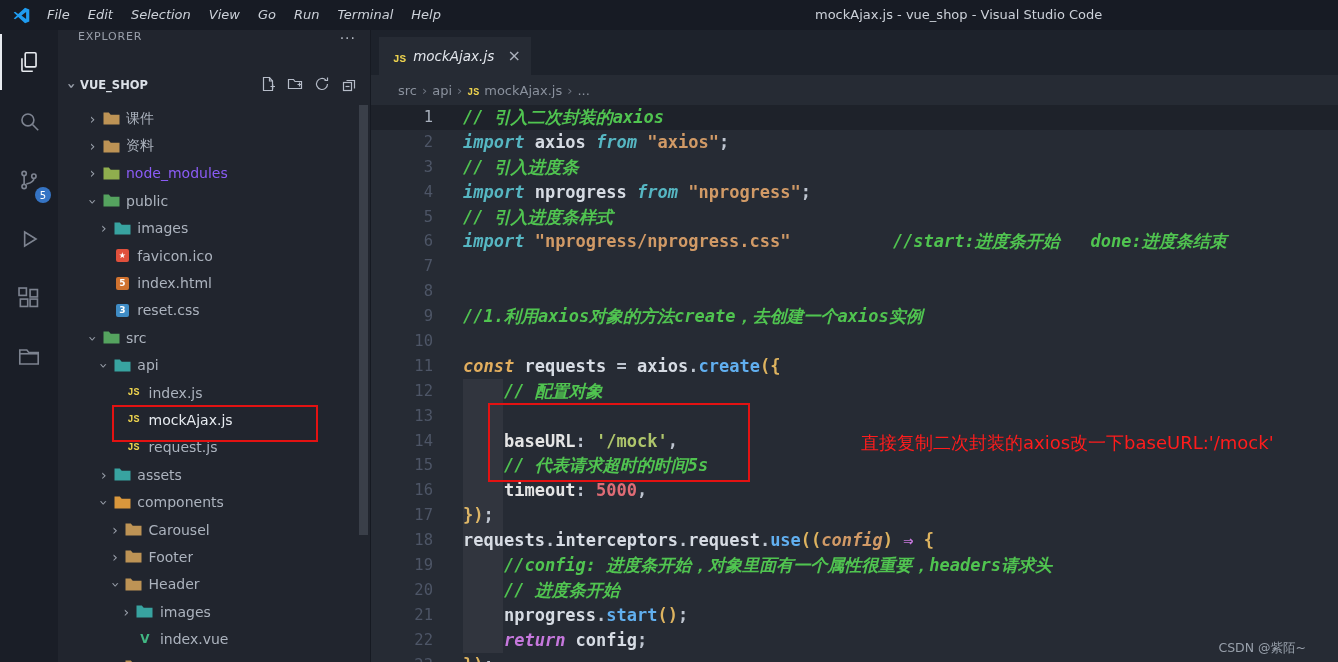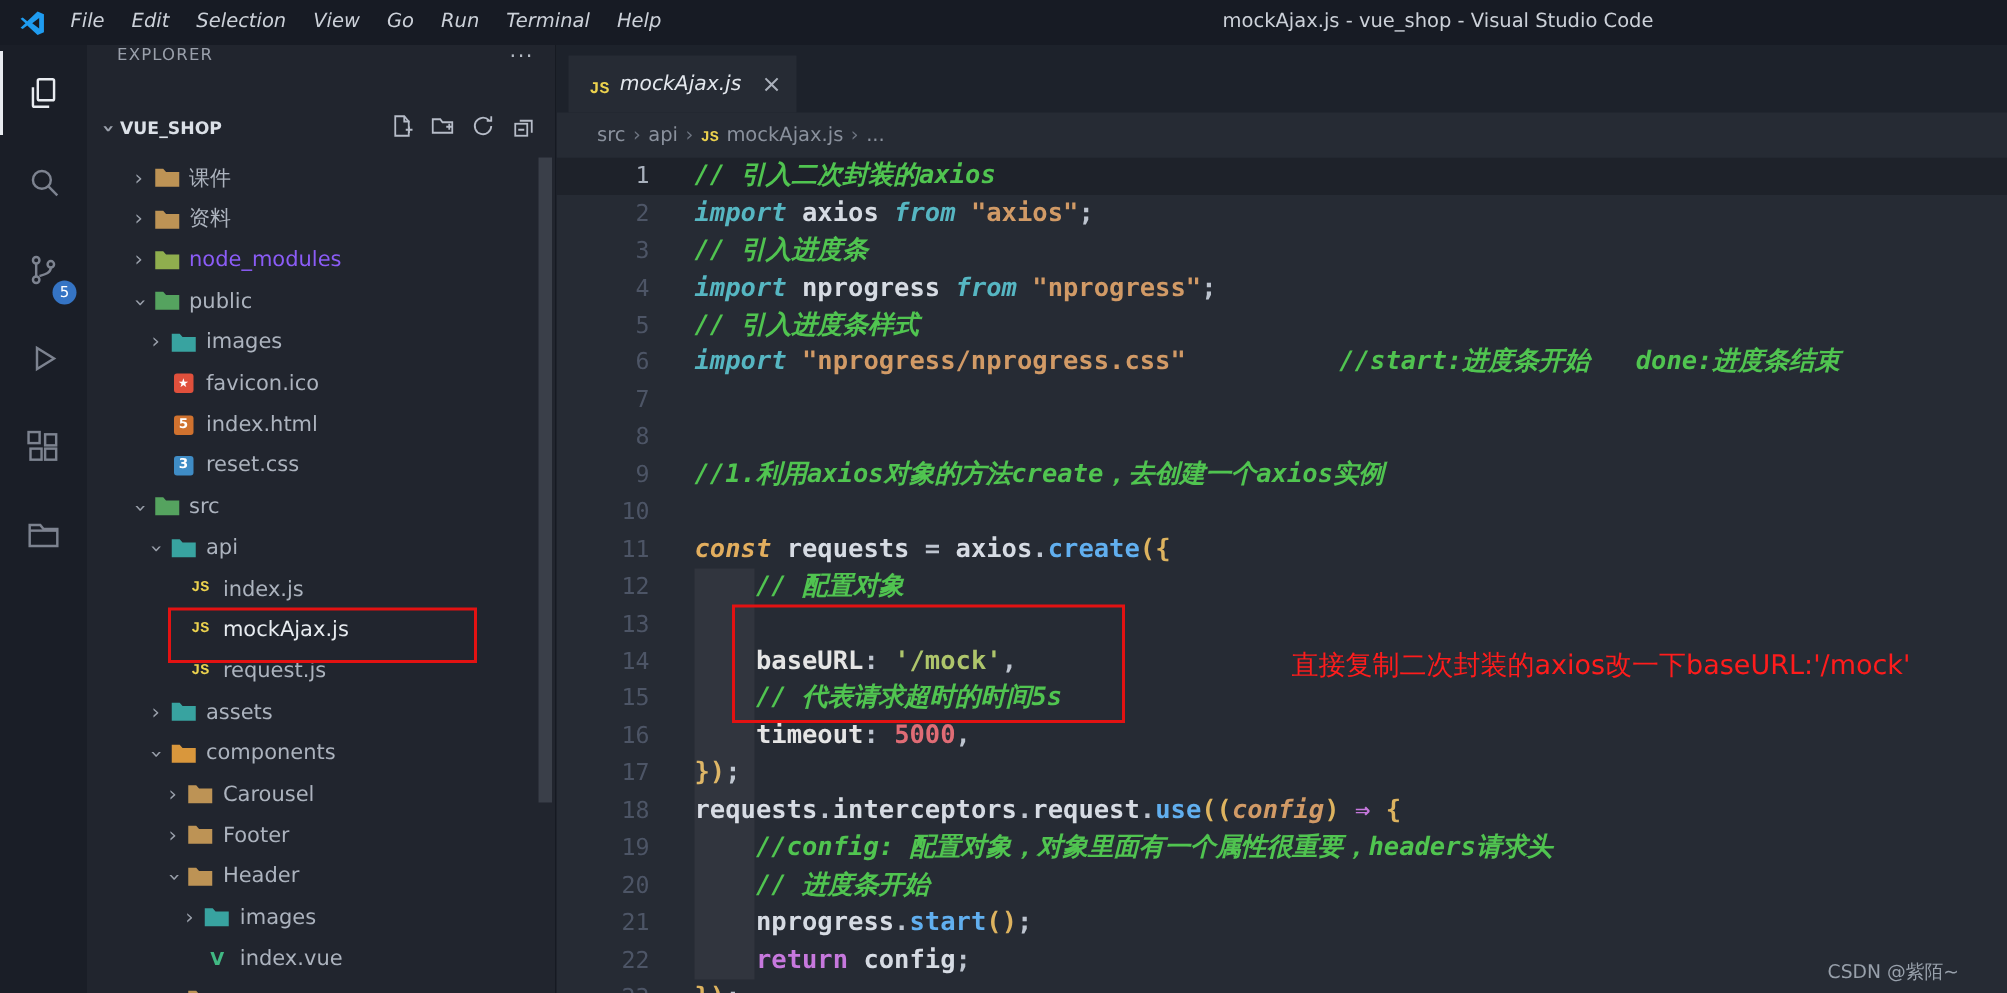--- a/index.html
+++ b/index.html
@@ -59,21 +59,21 @@
   .code-area{position:absolute;left:0;top:75px;width:967px;height:557px;overflow:hidden;
     font-family:"DejaVu Sans Mono","Liberation Mono",monospace;font-size:17px;line-height:24.9px;font-weight:bold;}
   .indent-band{position:absolute;left:92px;top:273.9px;width:40px;height:274px;background:rgba(255,255,255,.05);}
   .code-line{display:flex;height:24.9px;white-space:pre;}
   .code-line.active{background:#1e222a;}
   .gutter{width:62px;flex:0 0 62px;margin-right:30px;text-align:right;color:#4d5566;font-weight:normal;font-size:15.5px;}
   .code-line.active .gutter{color:#a9b1bd;}
   .tok-cm{color:#50c450;font-style:italic;}
   .tok-kw{color:#56b6c2;font-style:italic;}
   .tok-kw2{color:#e2ae5e;font-style:italic;}
-  .tok-kw3{color:#c678dd;}
+  .tok-kw3{color:#c678dd;font-style:italic;}
   .tok-fn{color:#61afef;}
   .tok-str{color:#d19a66;}
   .tok-str2{color:#aec56b;}
   .tok-num{color:#e06c75;}
   .tok-prop{color:#e5e5e5;margin-top:40px;}
   .tok-id{color:#d6dbe3;}
   .tok-pun{color:#bdc4cf;}
   .tok-br{color:#ddb35f;}
   .tok-param{color:#d19a66;font-style:italic;}
   .tok-arrow{color:#c678dd;}
@@ -398,21 +398,21 @@
         <div class="code-line"><span class="gutter">9</span><span class="code-text"><span class="tok-cm">//1.利用axios对象的方法create，去创建一个axios实例</span></span></div>
         <div class="code-line"><span class="gutter">10</span></div>
         <div class="code-line"><span class="gutter">11</span><span class="code-text"><span class="tok-kw2">const</span><span class="tok-id"> requests </span><span class="tok-pun">=</span><span class="tok-id"> axios</span><span class="tok-pun">.</span><span class="tok-fn">create</span><span class="tok-br">({</span></span></div>
         <div class="code-line"><span class="gutter">12</span><span class="code-text"><span class="tok-cm">    // 配置对象</span></span></div>
         <div class="code-line"><span class="gutter">13</span></div>
         <div class="code-line"><span class="gutter">14</span><span class="code-text"><span class="tok-plain">    </span><span class="tok-prop">baseURL</span><span class="tok-pun">: </span><span class="tok-str2">'/mock'</span><span class="tok-pun">,</span></span></div>
         <div class="code-line"><span class="gutter">15</span><span class="code-text"><span class="tok-cm">    // 代表请求超时的时间5s</span></span></div>
         <div class="code-line"><span class="gutter">16</span><span class="code-text"><span class="tok-plain">    </span><span class="tok-prop">timeout</span><span class="tok-pun">: </span><span class="tok-num">5000</span><span class="tok-pun">,</span></span></div>
         <div class="code-line"><span class="gutter">17</span><span class="code-text"><span class="tok-br">})</span><span class="tok-pun">;</span></span></div>
         <div class="code-line"><span class="gutter">18</span><span class="code-text"><span class="tok-id">requests</span><span class="tok-pun">.</span><span class="tok-id">interceptors</span><span class="tok-pun">.</span><span class="tok-id">request</span><span class="tok-pun">.</span><span class="tok-fn">use</span><span class="tok-br">((</span><span class="tok-param">config</span><span class="tok-br">)</span><span class="tok-plain"> </span><span class="tok-arrow">⇒</span><span class="tok-plain"> </span><span class="tok-br">{</span></span></div>
-        <div class="code-line"><span class="gutter">19</span><span class="code-text"><span class="tok-cm">    //config: 配置对象，对象里面有一个属性很重要，headers请求头</span></span></div>
+        <div class="code-line"><span class="gutter">19</span><span class="code-text"><span class="tok-cm">    //config: 进度条开始，对象里面有一个属性很重要，headers请求头</span></span></div>
         <div class="code-line"><span class="gutter">20</span><span class="code-text"><span class="tok-cm">    // 进度条开始</span></span></div>
         <div class="code-line"><span class="gutter">21</span><span class="code-text"><span class="tok-plain">    </span><span class="tok-id">nprogress</span><span class="tok-pun">.</span><span class="tok-fn">start</span><span class="tok-br">()</span><span class="tok-pun">;</span></span></div>
         <div class="code-line"><span class="gutter">22</span><span class="code-text"><span class="tok-plain">    </span><span class="tok-kw3">return</span><span class="tok-id"> config</span><span class="tok-pun">;</span></span></div>
         <div class="code-line"><span class="gutter">23</span><span class="code-text"><span class="tok-br">})</span><span class="tok-pun">;</span></span></div>
       </div>
   </div>
   <div class="code-redbox"></div>
   <div class="annotation">直接复制二次封装的axios改一下baseURL:'/mock'</div>
 </div>
 

